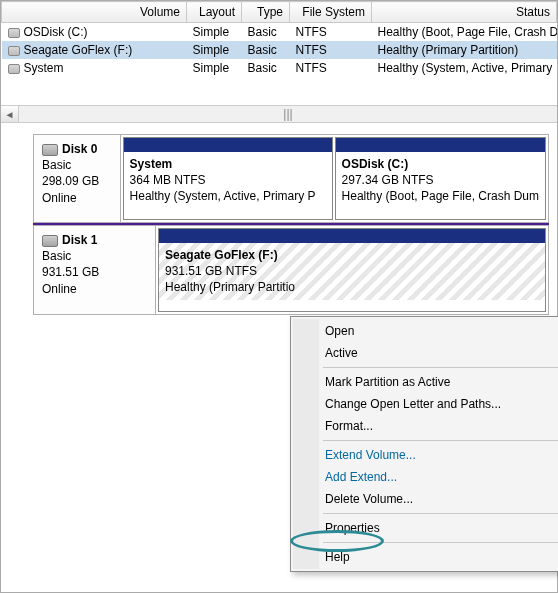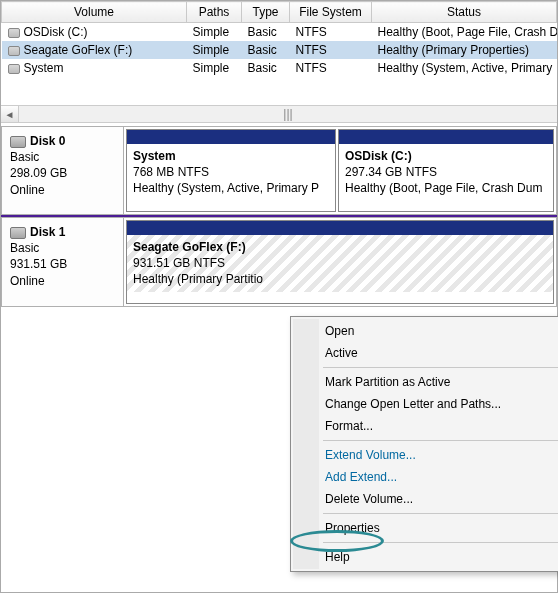--- a/index.html
+++ b/index.html
@@ -23,21 +23,21 @@
   
   .vol-table {
     border-collapse: collapse;
     width: 100%;
     table-layout: fixed;
     font-size: 12px;
   }
   .vol-table th {
     background: linear-gradient(#fdfdfd,#ececec);
     border: 1px solid #c9c9c9;
-    text-align: center;
+    text-align: right;
     font-weight: 400;
     padding: 3px 6px;
     white-space: nowrap;
     overflow:hidden;
   }
   .vol-table td {
     padding: 2px 6px;
     white-space: nowrap;
     overflow: hidden;
   }
@@ -65,21 +65,21 @@
   .hscroll .arrow {
     width:18px;
     border-right:1px solid #ccc;
     background:linear-gradient(#fdfdfd,#e4e4e4);
     display:flex;align-items:center;justify-content:center;
     color:#666;
     font-size:10px;
   }
   .hscroll .track{flex:1;display:flex;align-items:center;justify-content:center;color:#888;}
   
-  .disk-area{padding:0;}
+  .disk-area{padding:8px;margin-left:24px;}
   .disk-row{
     display:flex;
     border-top:3px solid #fff;
     min-height:92px;
   }
   .disk-row + .disk-row{border-top:2px solid #4c1d95;}
   .disk-info{
     width:123px;
     padding:6px 8px;
     border:1px solid #b0b0b0;
@@ -154,40 +154,40 @@
   <colgroup>
     <col style="width:185px">
         <col style="width:55px">
         <col style="width:48px">
         <col style="width:82px">
         <col>
   </colgroup>
   <thead>
     <tr>
       <th>Volume</th>
-      <th>Paths</th>
+      <th>Layout</th>
       <th>Type</th>
       <th>File System</th>
       <th>Status</th>
     </tr>
   </thead>
   <tbody>
     <tr>
       <td><span class="drive-icon"></span><span>OSDisk (C:)</span></td>
       <td>Simple</td>
       <td>Basic</td>
       <td>NTFS</td>
       <td>Healthy (Boot, Page File, Crash D</td>
     </tr>
     <tr class="selected">
       <td><span class="drive-icon"></span><span>Seagate GoFlex (F:)</span></td>
       <td>Simple</td>
       <td>Basic</td>
       <td>NTFS</td>
-      <td>Healthy (Primary Properties)</td>
+      <td>Healthy (Primary Partition)</td>
     </tr>
     <tr>
       <td><span class="drive-icon"></span><span>System</span></td>
       <td>Simple</td>
       <td>Basic</td>
       <td>NTFS</td>
       <td>Healthy (System, Active, Primary</td>
     </tr>
   </tbody>
 </table>
@@ -206,21 +206,21 @@
       <div><span class="disk-icon"></span><span class="disk-title">Disk 0</span></div>
       <div>Basic</div>
       <div>298.09 GB</div>
       <div>Online</div>
     </div>
     <div class="part-wrap">
       <div class="partition" style="flex:0 0 210px">
         <div class="part-head"></div>
         <div class="part-body">
           <div class="pname">System</div>
-          <div>768 MB NTFS</div>
+          <div>364 MB NTFS</div>
           <div>Healthy (System, Active, Primary P</div>
         </div>
       </div>
       <div class="partition" style="flex:1">
         <div class="part-head"></div>
         <div class="part-body">
           <div class="pname">OSDisk  (C:)</div>
           <div>297.34 GB NTFS</div>
           <div>Healthy (Boot, Page File, Crash Dum</div>
         </div>

